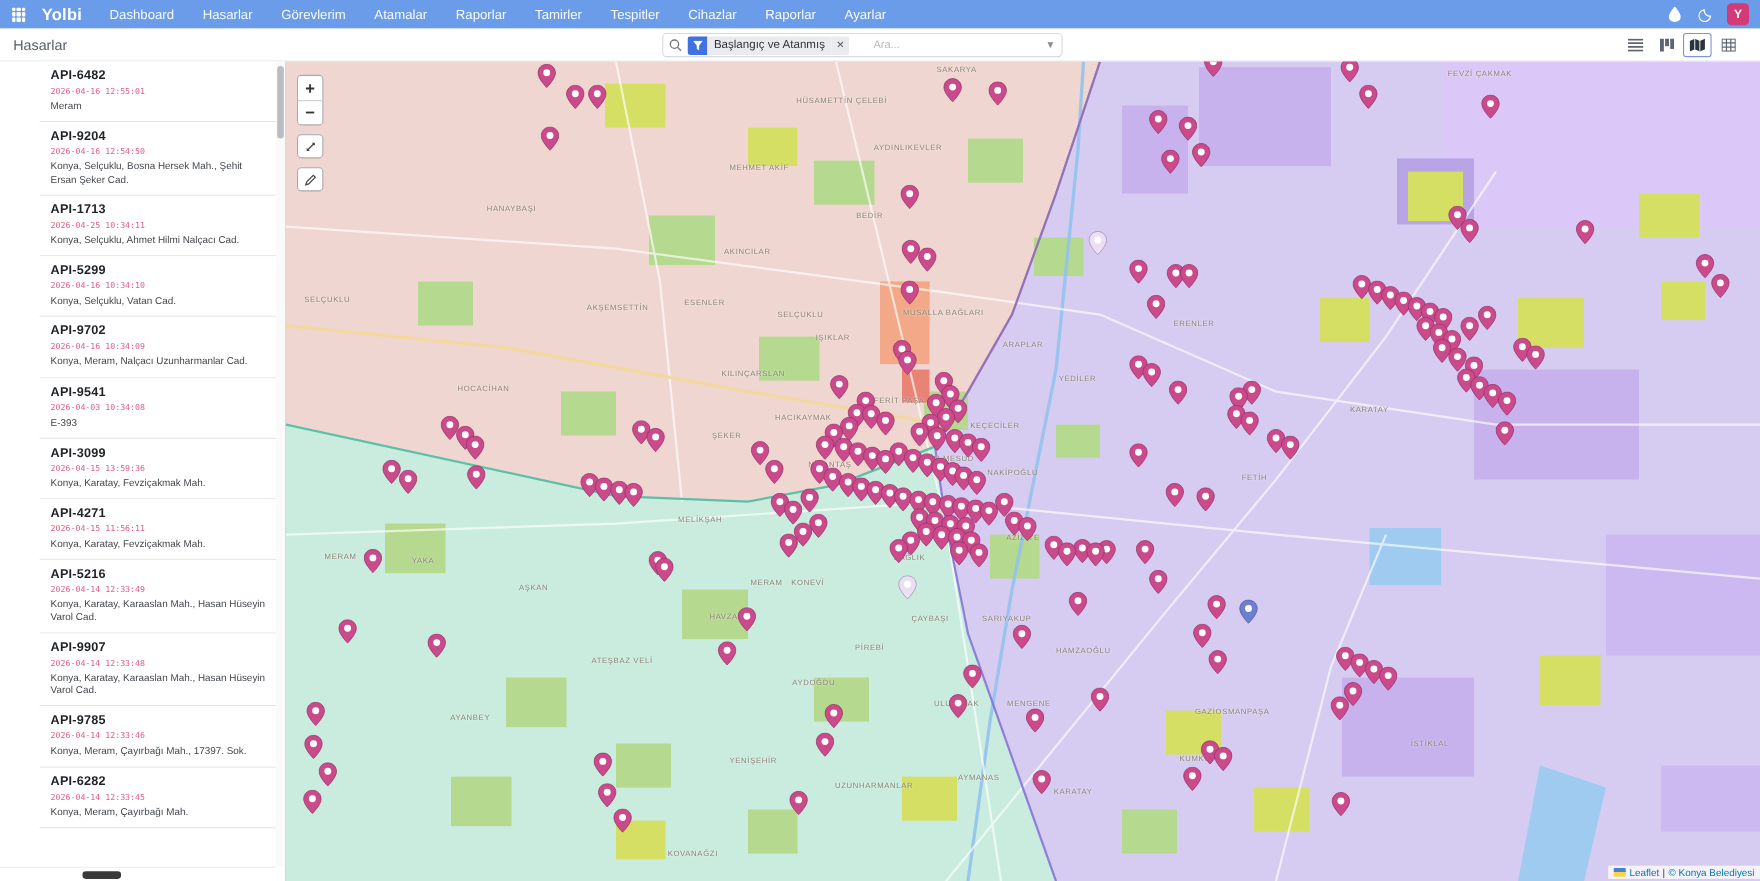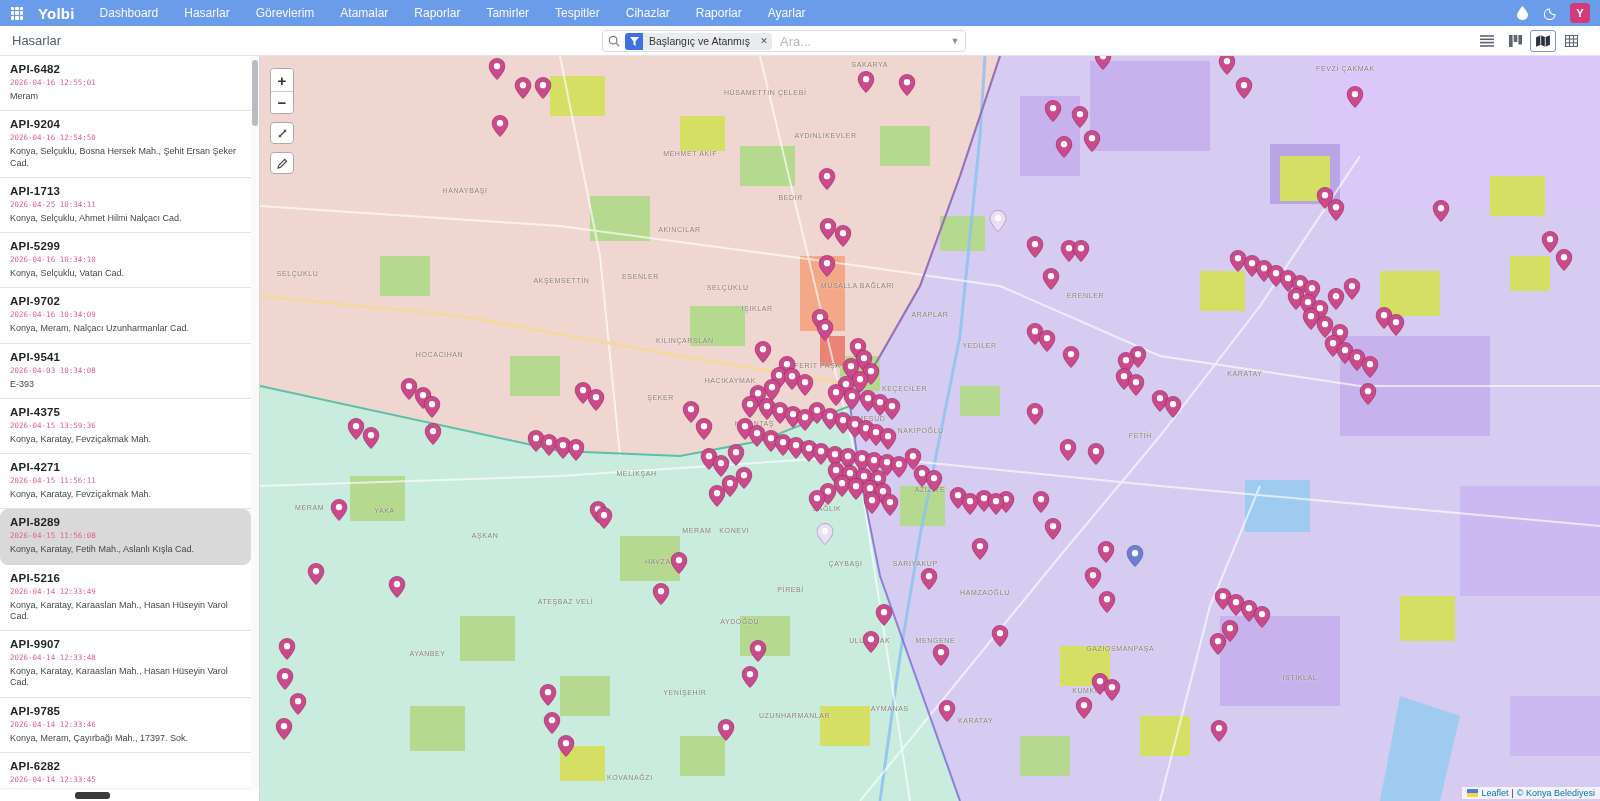--- a/index.html
+++ b/index.html
@@ -21,32 +21,32 @@
 
   
   .control-panel { height:30px; flex:0 0 30px; background:#fff; border-bottom:1px solid #e2e5e8; display:flex; align-items:center; position:relative; }
   .page-title { font-size:13px; color:#55606c; padding-left:12px; }
   .searchbar { position:absolute; left:602px; top:4px; width:364px; height:22px; border:1px solid #d7dade; border-radius:4px; display:flex; align-items:center; background:#fff; }
   .search-mag { width:22px; display:flex; align-items:center; justify-content:center; }
   .facet { display:flex; align-items:center; height:17px; border-radius:3px; overflow:hidden; font-size:10.5px; }
   .facet-ico { width:18px; height:17px; background:var(--facet-icon-bg,#3f72e0); display:flex; align-items:center; justify-content:center; }
   .facet-label { background:#e9ebef; color:#333; padding:0 6px; height:17px; display:flex; align-items:center; white-space:nowrap; }
   .facet-x { background:#e9ebef; color:#555; width:16px; height:17px; display:flex; align-items:center; justify-content:center; font-size:9px; cursor:pointer; }
-  .search-input { border:0; outline:0; flex:1; font-size:13px; color:#333; padding:0 8px; min-width:40px; background:transparent; }
+  .search-input { border:0; outline:0; flex:1; font-size:10px; color:#333; padding:0 22px; min-width:40px; background:transparent; }
   .search-input::placeholder { color:#b4b8bd; }
   .search-caret { width:20px; color:#8a8f96; font-size:9px; display:flex; align-items:center; justify-content:center; cursor:pointer; }
   .view-switcher { margin-left:auto; display:flex; align-items:center; gap:2px; padding-right:16px; }
   .vs-btn { width:26px; height:22px; display:flex; align-items:center; justify-content:center; border:1px solid transparent; border-radius:3px; cursor:pointer; color:#5f6570; }
   .vs-btn.active { border-color:#7e93d8; color:#2b3240; }
 
   
   .content { flex:1; display:flex; min-height:0; }
   .sidebar { width:260px; flex:0 0 260px; background:#fff; border-right:1px solid #d8d8d8; position:relative; overflow:hidden; }
   .record-list { position:absolute; inset:0 8px 13px 0; overflow:hidden; }
-  .list-item { padding:7px 10px 8px; border-bottom:1px solid #e4e4e4; cursor:pointer; background:#fff; }
+  .list-item { padding:7px 10px 8px; border-bottom:1px solid #e4e4e4; cursor:pointer; background:#fff;margin-left:36px; }
   .list-item.selected { background:#d9d9d9; border-radius:8px; border-bottom-color:transparent; }
   .item-code { font-size:11.5px; font-weight:600; color:#1f2327; letter-spacing:.2px; }
   .item-date { font-family:"DejaVu Sans Mono",monospace; font-size:7.5px; color:var(--date-color,#e0608c); margin-top:3px; }
   .item-address { font-size:9px; color:#43474c; margin-top:4px; line-height:1.25; }
   .v-scrollbar { position:absolute; top:0; right:0; width:8px; bottom:13px; background:#fafafa; }
   .v-thumb { position:absolute; top:4px; right:1px; width:6px; height:66px; background:#b9bdc1; border-radius:3px; }
   .h-scrollbar { position:absolute; left:0; right:8px; bottom:0; height:13px; background:#fff; border-top:1px solid #eee; }
   .h-thumb { position:absolute; left:75px; top:3px; width:35px; height:7px; background:#3a3a3a; border-radius:3px; }
 
   
@@ -206,33 +206,28 @@
     <div class="item-code">API-9702</div>
     <div class="item-date">2026-04-16 10:34:09</div>
     <div class="item-address">Konya, Meram, Nalçacı Uzunharmanlar Cad.</div>
   </div>
           <div class="list-item">
     <div class="item-code">API-9541</div>
     <div class="item-date">2026-04-03 10:34:08</div>
     <div class="item-address">E-393</div>
   </div>
           <div class="list-item">
-    <div class="item-code">API-4375</div>
+    <div class="item-code">API-3099</div>
     <div class="item-date">2026-04-15 13:59:36</div>
     <div class="item-address">Konya, Karatay, Fevziçakmak Mah.</div>
   </div>
           <div class="list-item">
     <div class="item-code">API-4271</div>
     <div class="item-date">2026-04-15 11:56:11</div>
     <div class="item-address">Konya, Karatay, Fevziçakmak Mah.</div>
-  </div>
-          <div class="list-item selected">
-    <div class="item-code">API-8289</div>
-    <div class="item-date">2026-04-15 11:56:08</div>
-    <div class="item-address">Konya, Karatay, Fetih Mah., Aslanlı Kışla Cad.</div>
   </div>
           <div class="list-item">
     <div class="item-code">API-5216</div>
     <div class="item-date">2026-04-14 12:33:49</div>
     <div class="item-address">Konya, Karatay, Karaaslan Mah., Hasan Hüseyin Varol Cad.</div>
   </div>
           <div class="list-item">
     <div class="item-code">API-9907</div>
     <div class="item-date">2026-04-14 12:33:48</div>
     <div class="item-address">Konya, Karatay, Karaaslan Mah., Hasan Hüseyin Varol Cad.</div>

